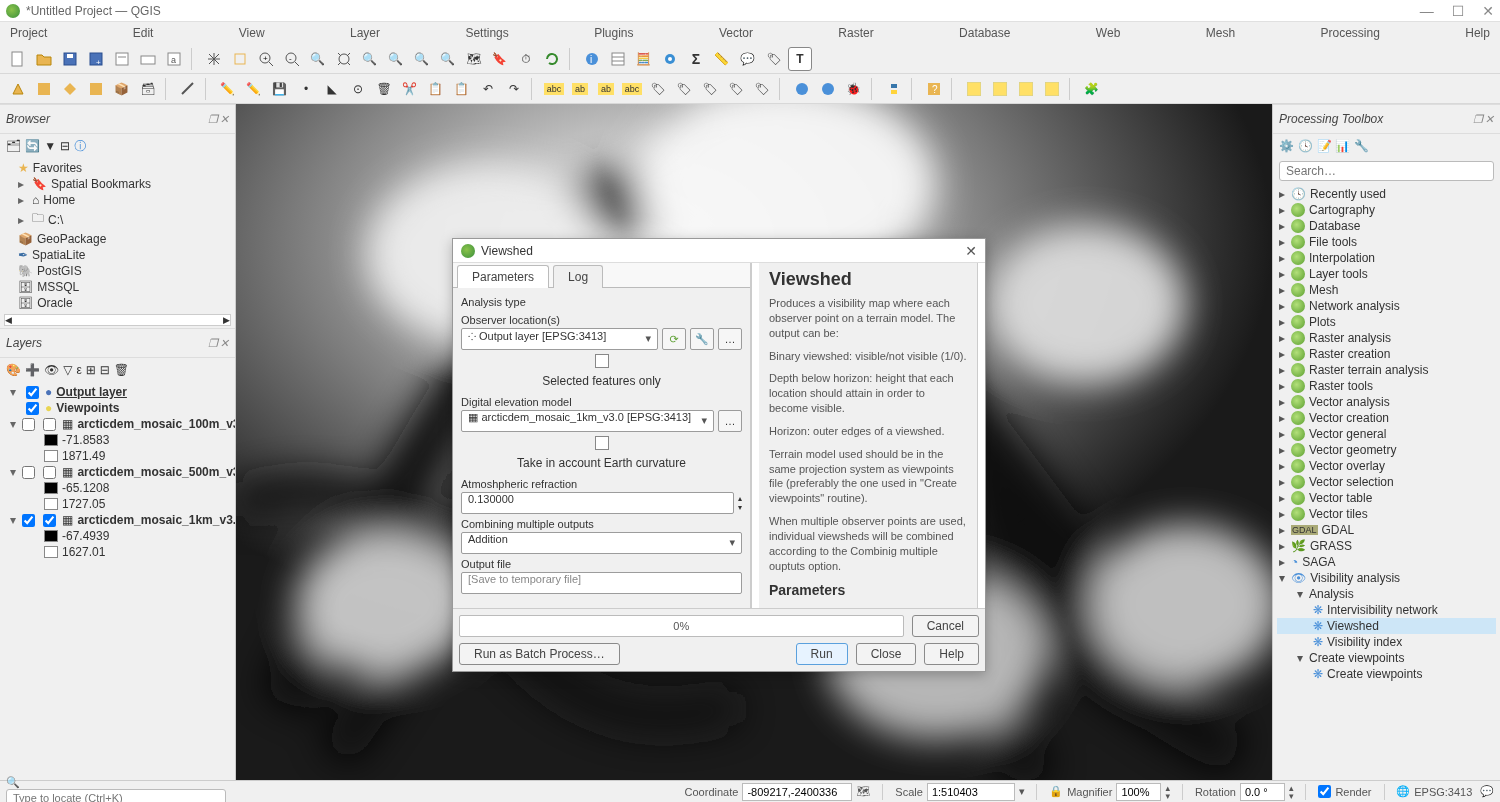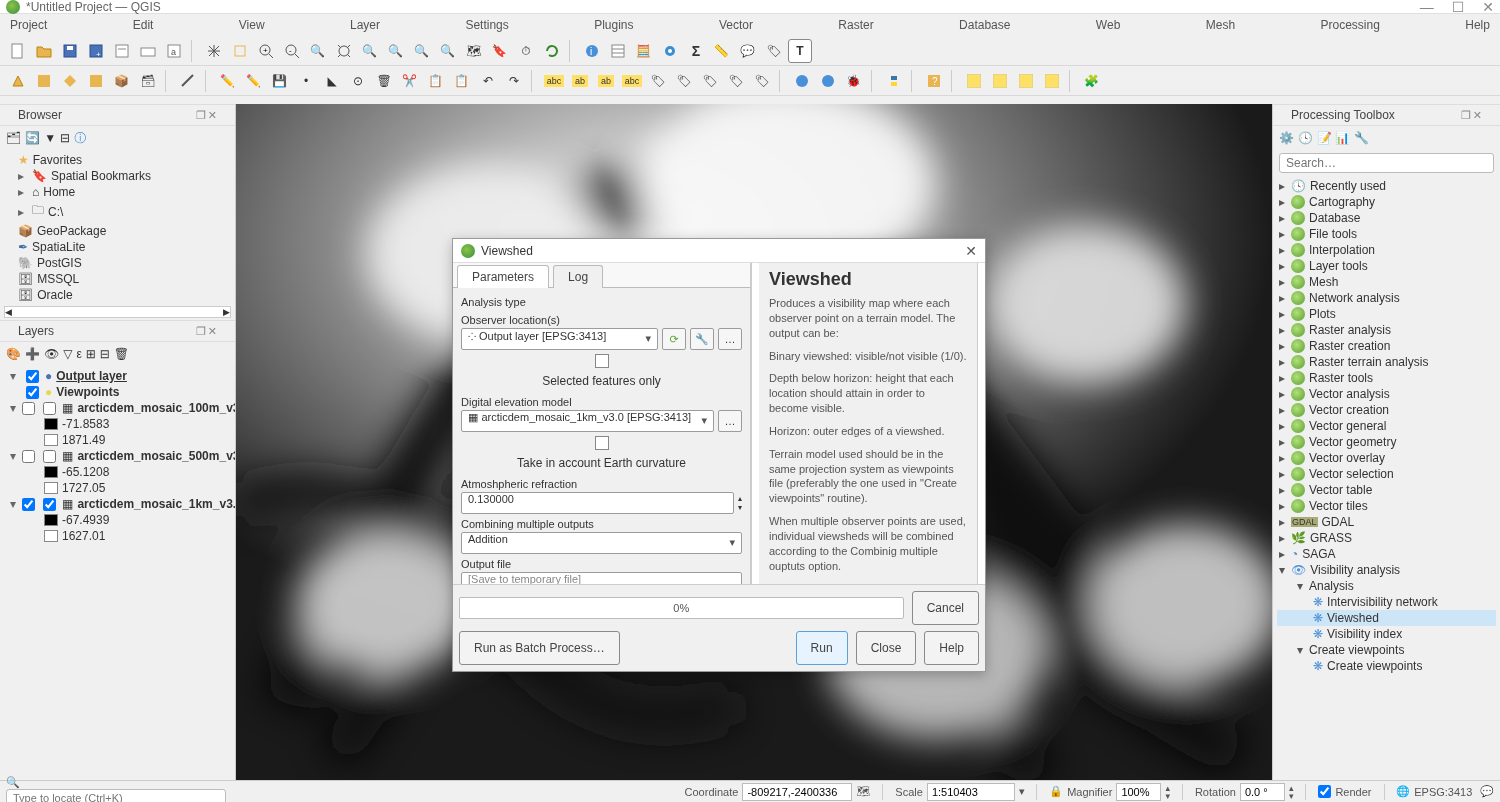--- a/index.html
+++ b/index.html
@@ -1,26 +1,26 @@
 <!DOCTYPE html>
 <html><head>
 <meta charset="utf-8">
 <style>
 * { margin: 0; padding: 0; box-sizing: border-box; font-family: "Segoe UI", Tahoma, sans-serif; }
 body { width: 1500px; height: 802px; background: #f0f0f0; font-size: 12px; color: #333; overflow: hidden; position: relative; }
-.titlebar { height: 14px; display: flex; align-items: center; padding: 0 6px; background: #fff; color: #666; border-bottom: 1px solid #e0e0e0; }
+.titlebar { height: 22px; display: flex; align-items: center; padding: 0 6px; background: #fff; color: #666; border-bottom: 1px solid #e0e0e0; }
 .titlebar .qicon { width: 14px; height: 14px; border-radius: 50%; background: radial-gradient(circle at 40% 40%, #8bc34a, #388e3c); margin-right: 6px; }
 .titlebar .win-controls { margin-left: auto; display: flex; gap: 18px; color: #888; font-size: 14px; }
 .menubar { height: 22px; display: flex; align-items: center; gap: 14px; padding: 0 10px; background: #f0f0f0; color: #555; justify-content: space-between; }
 .toolbar-row { height: 30px; display: flex; align-items: center; gap: 2px; padding: 0 6px; background: #f0f0f0; border-bottom: 1px solid #d8d8d8; }
 .tb-btn { width: 24px; height: 24px; display: flex; align-items: center; justify-content: center; border-radius: 3px; }
 .tb-sep { width: 6px; height: 22px; border-left: 1px solid #ccc; margin: 0 3px; }
 .main-area { position: absolute; top: 104px; bottom: 22px; left: 0; right: 0; display: flex; }
 .left-panels { width: 236px; display: flex; flex-direction: column; background: #f0f0f0; border-right: 1px solid #ccc; }
-.panel-header { height: 22px; display: flex; align-items: center; padding: 0 18px; background: #f0f0f0; border-bottom: 1px solid #ddd; border-top: 1px solid #ddd; font-size: 12px; color: #444; }
+.panel-header { height: 30px; display: flex; align-items: center; padding: 0 6px; background: #f0f0f0; border-bottom: 1px solid #ddd; border-top: 1px solid #ddd; font-size: 12px; color: #444; font-style: italic; }
 .panel-header .panel-ctrls { margin-left: auto; display: flex; gap: 2px; color: #888; font-size: 11px; }
 .panel-toolbar { height: 24px; display: flex; align-items: center; gap: 4px; padding: 0 6px; }
 .tree { padding: 2px 4px; overflow-y: auto; }
 .tree-item { display: flex; align-items: center; gap: 4px; padding: 1px 0 1px 14px; white-space: nowrap; }
 .tree-item .exp { width: 10px; color: #666; }
 .layers-tree .tree-item { padding-left: 6px; }
 .layers-tree input[type=checkbox] { margin: 0 2px; }
 .layers-tree .swatch { width: 14px; height: 12px; display: inline-block; border: 1px solid #888; }
 .layers-tree .indent { display: inline-block; width: 30px; }
 .canvas { flex: 1; position: relative; background: #444; overflow: hidden; }
@@ -55,21 +55,21 @@
 .icon-btn { width: 24px; height: 22px; border: 1px solid #9c9c9c; background: #f6f6f6; display: flex; align-items: center; justify-content: center; border-radius: 2px; font-size: 11px; }
 .checkbox-row { display: flex; align-items: center; gap: 6px; padding: 4px 2px; flex-direction: column; }
 .checkbox-row .cb { width: 14px; height: 14px; border: 1px solid #888; background: #fff; }
 .dialog-right { flex: 1; padding: 6px 10px; overflow-y: auto; position: relative; }
 .dialog-right h2 { font-size: 18px; font-weight: bold; color: #333; margin-bottom: 6px; }
 .dialog-right p { font-size: 11px; color: #555; margin-bottom: 8px; line-height: 1.35; }
 .dialog-right h3 { font-size: 14px; font-weight: bold; color: #333; margin-top: 6px; }
 .dialog-footer { border-top: 1px solid #ccc; padding: 6px; display: flex; flex-direction: column; gap: 6px; }
 .progress-row { display: flex; gap: 8px; align-items: center; }
 .progress-bar { flex: 1; height: 22px; border: 1px solid #bbb; background: #fff; display: flex; align-items: center; justify-content: center; font-size: 11px; color: #555; border-radius: 2px; }
-.dlg-btn { height: 34px; padding: 0 14px; border: 1px solid #8a8a8a; background: #f3f3f3; border-radius: 3px; font-size: 12px; color: #444; display: flex; align-items: center; }
+.dlg-btn { height: 22px; padding: 0 14px; border: 1px solid #8a8a8a; background: #f3f3f3; border-radius: 3px; font-size: 12px; color: #444; display: flex; align-items: center; }
 .dlg-btn.primary { background: #e7f3ff; border-color: #5aa0dd; }
 .button-row { display: flex; gap: 8px; }
 .button-row .spacer { flex: 1; }
 .sb-scroll { width: 8px; background: #fff; border-left:1px solid #ccc; }
 .vsep { width:1px; background:#ccc; height:16px; margin:0 4px; }
 </style>
 </head>
 <body>
 
 <div class="titlebar">

